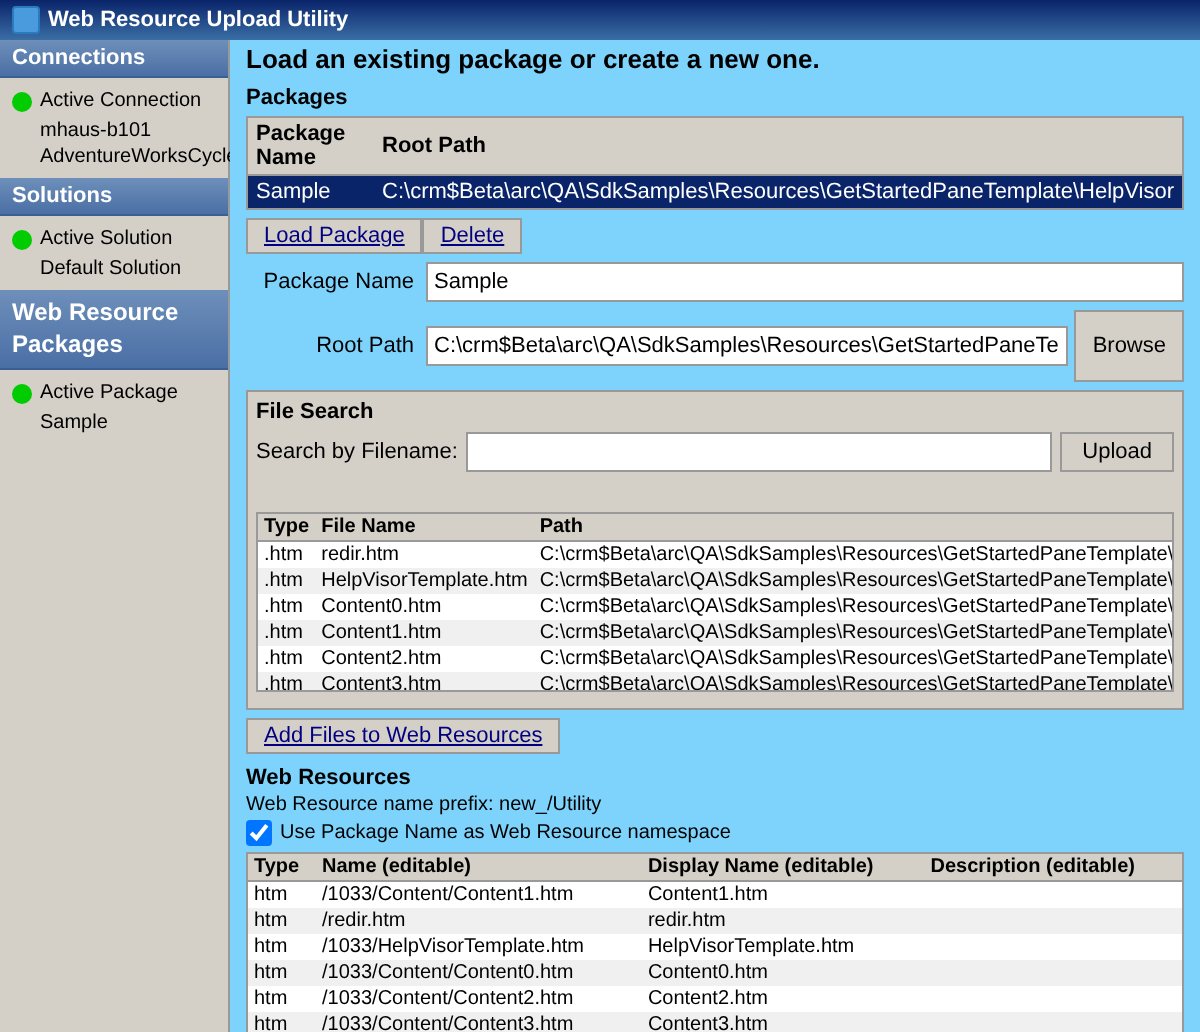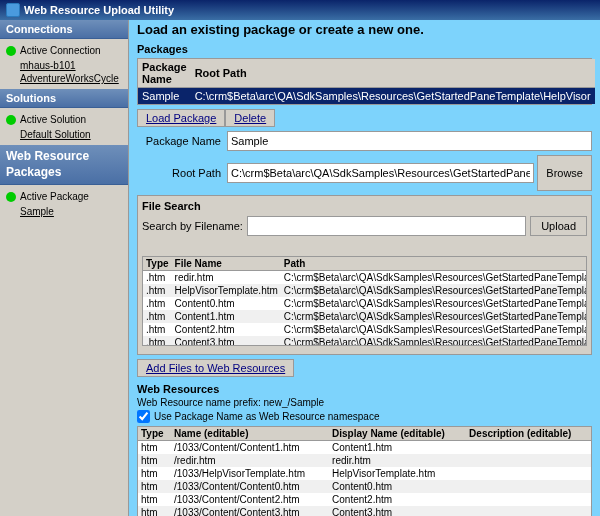--- a/index.html
+++ b/index.html
@@ -26,21 +26,21 @@
       background: #4a9ade;
       border: 1px solid #2a7abe;
       border-radius: 2px;
       display: inline-block;
     }
     .main-layout {
       display: flex;
       height: calc(516px - 20px);
     }
     .sidebar {
-      width: 129px;
+      width: 115px;
       background: #d4d0c8;
       border-right: 1px solid #999;
       padding: 0;
       flex-shrink: 0;
     }
     .sidebar-section {
       margin-bottom: 0;
     }
     .sidebar-section-header {
       background: linear-gradient(to bottom, #6e8fba, #4a6fa5);
@@ -71,21 +71,20 @@
     .sidebar-item-text {
       font-size: 10px;
       color: #000;
       line-height: 1.2;
     }
     .sidebar-item-sub {
       font-size: 10px;
       color: #000;
       padding-left: 14px;
       line-height: 1.3;
-      text-decoration: underline;
     }
     .sidebar-section-header-large {
       background: linear-gradient(to bottom, #6e8fba, #4a6fa5);
       color: white;
       font-weight: bold;
       font-size: 12px;
       padding: 4px 6px;
       border-bottom: 1px solid #3a5f95;
       line-height: 1.3;
     }
@@ -435,21 +434,21 @@
               </tr>
             </tbody>
         </table>
       </div>
     </div>
     <button class="add-files-btn">Add Files to Web Resources</button>
 
     
     <div class="web-resources-section">
       <div class="web-resources-header">Web Resources</div>
-      <div class="web-resource-prefix">Web Resource name prefix: new_/Sample</div>
+      <div class="web-resource-prefix">Web Resource name prefix: new_/Utility</div>
       <div class="checkbox-row">
         <input type="checkbox" checked="" style="">
         <label>Use Package Name as Web Resource namespace</label>
       </div>
       <div class="wr-table-container">
         <table class="wr-table">
           <thead>
             <tr>
               <th>Type</th>
               <th>Name (editable)</th>

